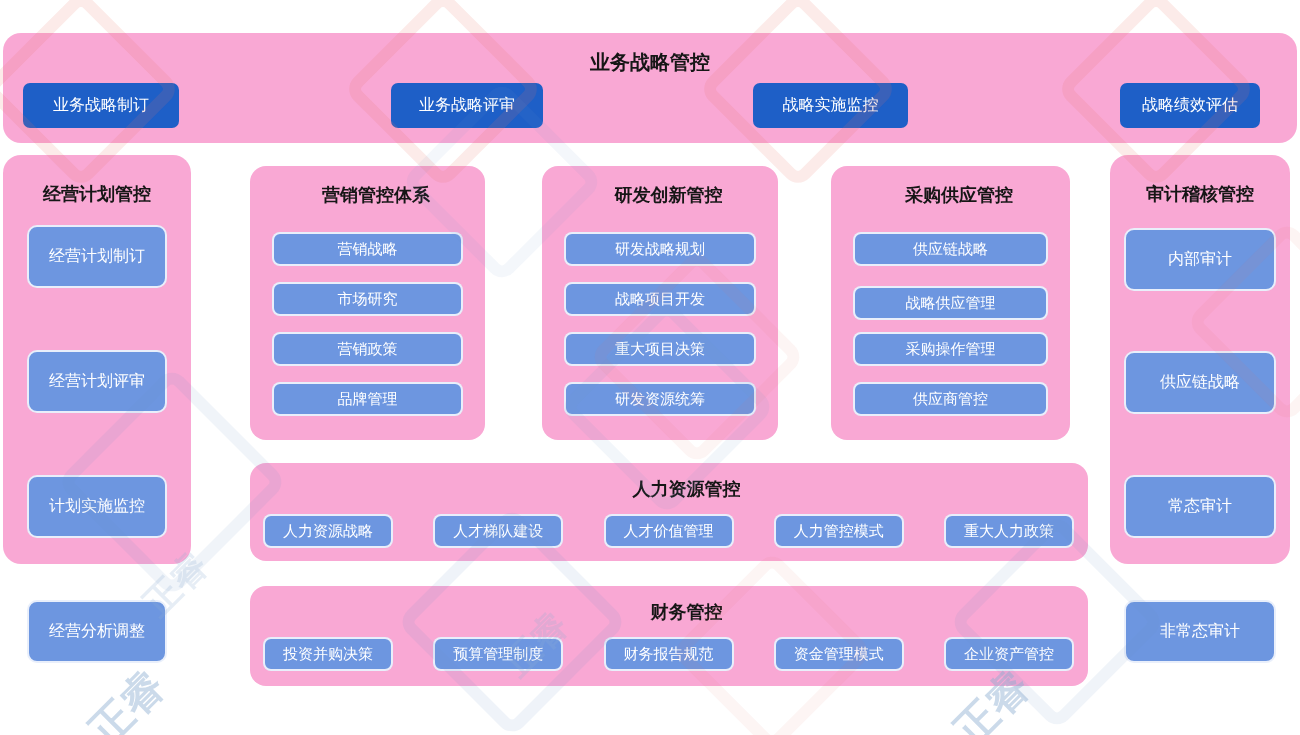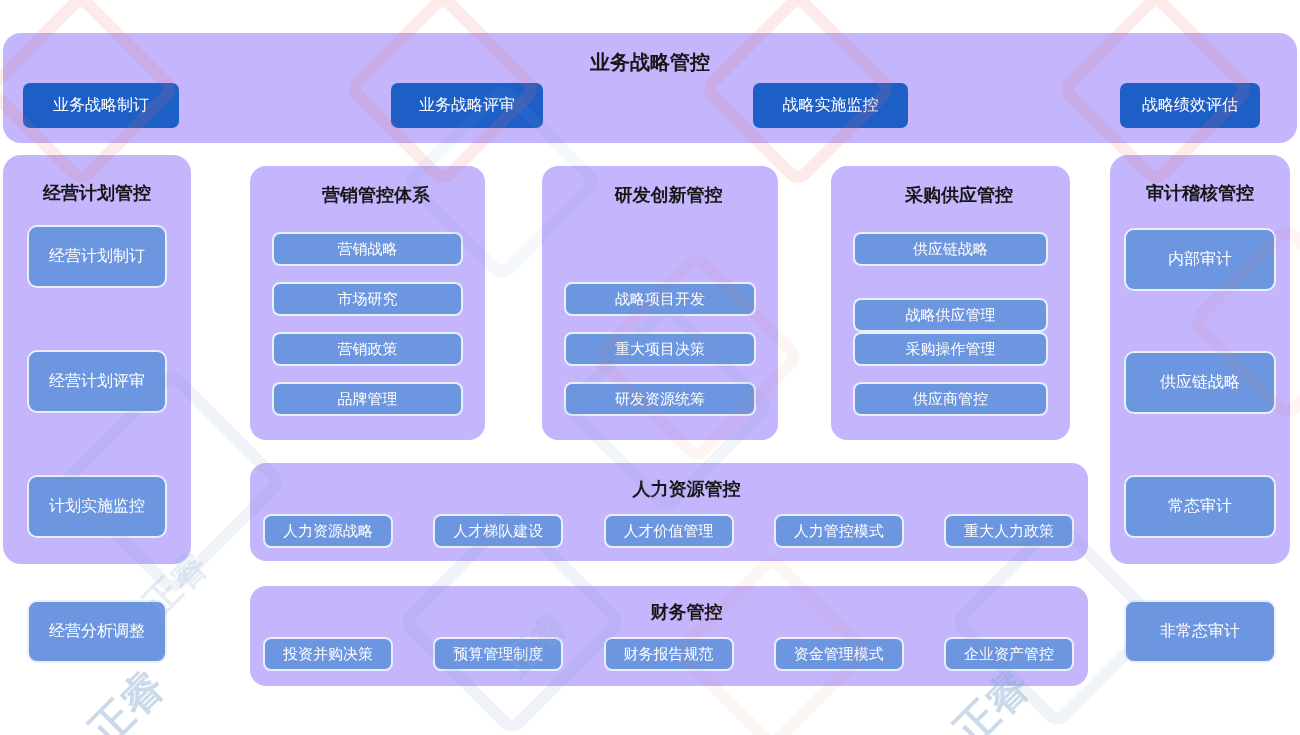--- a/index.html
+++ b/index.html
@@ -1,32 +1,32 @@
 <!DOCTYPE html>
 <html><head>
 <meta charset="utf-8">
 <style>
   html,body { margin:0; padding:0; background:#ffffff; }
   .stage {
     position:relative; width:1300px; height:735px; background:#ffffff;
     overflow:hidden; font-family:"Liberation Sans","DejaVu Sans",sans-serif;
   }
-  .panel { position:absolute; background:#c4b5fd; z-index:1; }
+  .panel { position:absolute; background:#f9a8d4; z-index:1; }
   .panel-title { text-align:center; font-weight:bold; color:#161616; line-height:1.3; }
 
   
   .top-panel { left:3px; top:33px; width:1294px; height:110px; border-radius:18px; }
   .top-panel .panel-title { padding-top:16px; font-size:20px; }
   .dark-btn {
     position:absolute; top:50px; height:45px; background:#1e5fc7; border-radius:7px;
     color:#ffffff; font-size:16px; display:flex; align-items:center; justify-content:center;
   }
 
   
-  .side-panel { top:155px; height:409px; border-radius:18px;font-family:Liberation Mono, monospace; }
+  .side-panel { top:155px; height:409px; border-radius:18px; }
   .left-panel  { left:3px; width:188px; }
   .right-panel { left:1110px; width:180px; }
   .side-panel .panel-title { padding-top:28px; font-size:18px; }
   .big-btn {
     position:absolute; left:24px; width:140px; height:63px; box-sizing:border-box;
     background:#6d96e0; border:2px solid rgba(255,255,255,.85); border-radius:10px;
     color:#ffffff; font-size:16px; display:flex; align-items:center; justify-content:center;
   }
   .right-panel .big-btn { left:14px; width:152px; }
 
@@ -80,29 +80,30 @@
   <div class="panel col-panel" style="left:250px;width:218px">
     <div class="panel-title">营销管控体系</div>
     <div class="small-btn" style="top:66px">营销战略</div>
     <div class="small-btn" style="top:116px">市场研究</div>
     <div class="small-btn" style="top:166px">营销政策</div>
     <div class="small-btn" style="top:216px">品牌管理</div>
   </div>
 
   <div class="panel col-panel" style="left:542px;width:219px">
     <div class="panel-title">研发创新管控</div>
+    <div class="small-btn" style="top:66px">研发战略规划</div>
     <div class="small-btn" style="top:116px">战略项目开发</div>
     <div class="small-btn" style="top:166px">重大项目决策</div>
     <div class="small-btn" style="top:216px">研发资源统筹</div>
   </div>
 
   <div class="panel col-panel" style="left:831px;width:222px">
     <div class="panel-title">采购供应管控</div>
     <div class="small-btn" style="top:66px">供应链战略</div>
-    <div class="small-btn" style="top:132px">战略供应管理</div>
+    <div class="small-btn" style="top:120px">战略供应管理</div>
     <div class="small-btn" style="top:166px">采购操作管理</div>
     <div class="small-btn" style="top:216px">供应商管控</div>
   </div>
 
   <div class="panel wide-panel hr-panel">
     <div class="panel-title">人力资源管控</div>
     <div class="wide-row">
       <div class="chip">人力资源战略</div>
       <div class="chip">人才梯队建设</div>
       <div class="chip">人才价值管理</div>

